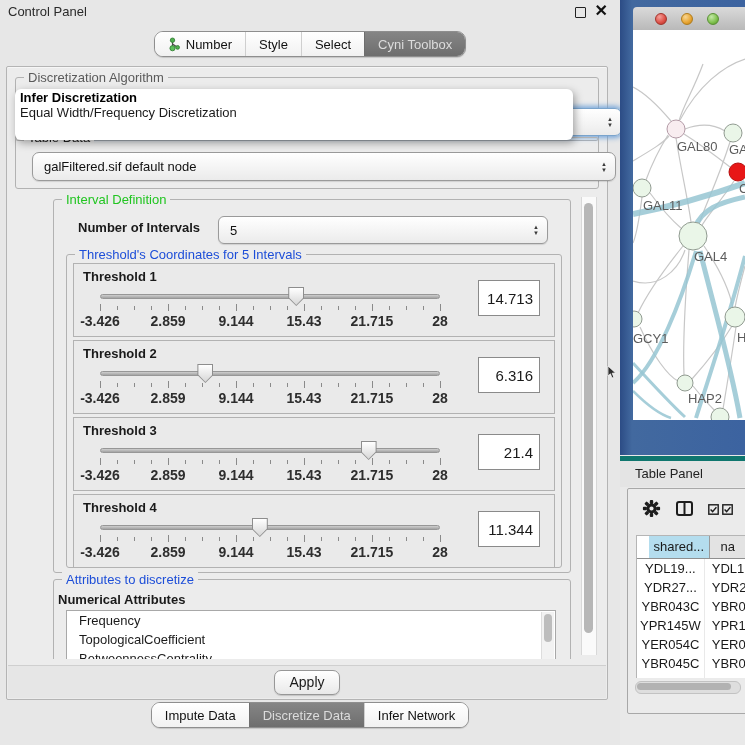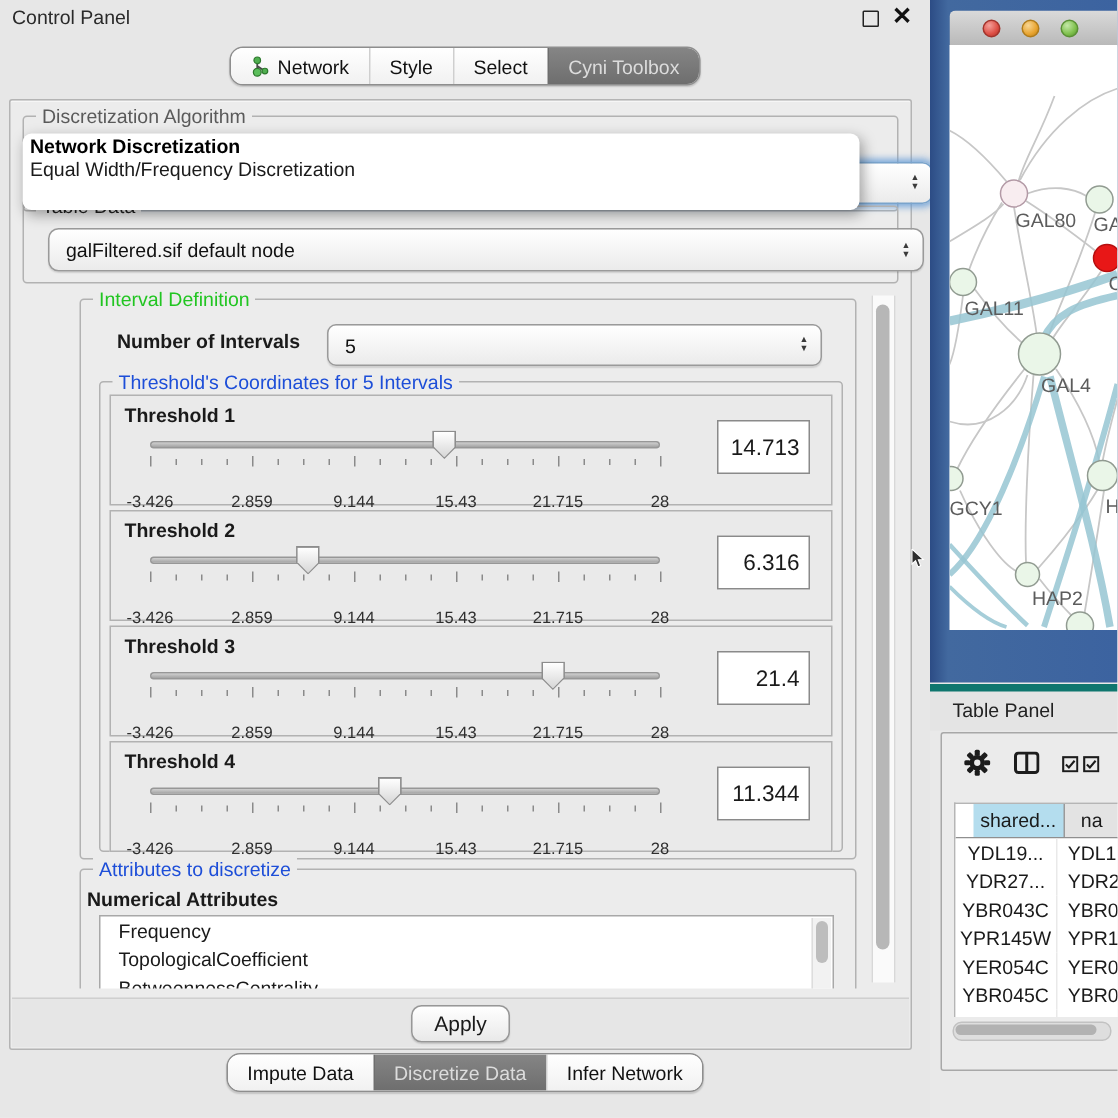--- a/index.html
+++ b/index.html
@@ -59,21 +59,21 @@
   .threshold-panel{position:relative;width:480px;height:72px;margin:0 0 3px 6px;background:#eaeaea;border:1px solid #b2b2b2;}
   .th-label{position:absolute;left:9px;top:5px;font-weight:bold;font-size:13px;}
   .th-slider{position:absolute;left:26px;top:24px;width:340px;height:36px;}
   .th-track{position:absolute;left:0;top:6px;width:100%;height:5px;border-radius:3px;background:linear-gradient(#cfcfcf,#a3a3a3);border:1px solid #979797;box-sizing:border-box;}
   .th-thumb{position:absolute;top:-1px;width:16px;height:19px;clip-path:polygon(0 0,100% 0,100% 58%,50% 100%,0 58%);background:#8d8d8d;}
   .th-thumb-in{position:absolute;inset:1px;clip-path:polygon(0 0,100% 0,100% 58%,50% 100%,0 58%);background:linear-gradient(#ffffff,#d6d6d6);}
   .th-ticks{position:absolute;left:0;top:16px;width:100%;height:8px;}
   .tick{position:absolute;width:1px;background:#8a8a8a;top:2px;height:4px;}
   .tick.major{top:0;height:7px;}
   .th-ticklabels{position:absolute;left:0;top:25px;width:100%;height:12px;}
-  .ticklabel{position:absolute;transform:translateX(-50%);font-size:11px;font-weight:normal;color:#2e2e2e;white-space:nowrap;margin-top:16px;}
+  .ticklabel{position:absolute;transform:translateX(-50%);font-size:14px;font-weight:bold;color:#2e2e2e;white-space:nowrap;}
   .th-value{position:absolute;right:14px;top:16px;width:62px;height:36px;background:#ffffff;border:1px solid #8a8a8a;font-size:15px;text-align:right;line-height:36px;padding-right:6px;box-sizing:border-box;}
 
   
   #attributes-group{left:38px;top:388px;width:516px;height:92px;}
   .attr-title{position:absolute;left:4px;top:12px;font-weight:bold;font-size:13px;}
   #attr-list{position:absolute;left:12px;top:30px;width:488px;height:70px;background:#ffffff;border:1px solid #a8a8a8;overflow:hidden;}
   .attr-item{height:19px;line-height:19px;padding-left:12px;font-size:13px;cursor:pointer;}
   #attr-vscroll{position:absolute;right:1px;top:1px;width:12px;height:68px;background:#f2f2f2;border-left:1px solid #ddd;}
   #attr-vscroll .thumb{position:absolute;left:2px;top:2px;width:8px;height:28px;border-radius:4px;background:#bdbdbd;}
 
@@ -133,21 +133,21 @@
       <div class="tabbar" id="top-tabbar">
           <div class="tab">
             <span class="ticon">
               <svg width="13" height="15" viewBox="0 0 13 15">
                 <path d="M4.5,4 L4.5,11 M4.5,7 L9,10" stroke="#4a4a4a" stroke-width="1.2" fill="none"></path>
                 <circle cx="4.5" cy="3.2" r="2.2" fill="#4faf4f" stroke="#2f7a2f" stroke-width="0.8"></circle>
                 <circle cx="4.5" cy="11.2" r="2.6" fill="#5cbf5c" stroke="#2f7a2f" stroke-width="0.8"></circle>
                 <circle cx="9.6" cy="10.4" r="1.9" fill="#4faf4f" stroke="#2f7a2f" stroke-width="0.8"></circle>
               </svg>
             </span>
-            <span>Network</span>
+            <span>Number</span>
           </div>
           <div class="tab">
             <span>Style</span>
           </div>
           <div class="tab">
             <span>Select</span>
           </div>
           <div class="tab selected">
             <span>Cyni Toolbox</span>
           </div>
@@ -157,21 +157,21 @@
     <div id="outer-panel">
 
       <div class="groupbox" id="algo-group" style="left:8px;top:10px;width:582px;height:62px;">
         <span class="gb-label lbl-gray">Discretization Algorithm</span>
         <div class="combo" id="algo-combo">
           <span class="stepper">▲<br>▼</span>
         </div>
       </div>
 
       <div id="algo-popup">
-        <div class="popup-row popup-opt-bold">Network Discretization</div>
+        <div class="popup-row popup-opt-bold">Infer Discretization</div>
         <div class="popup-row">Equal Width/Frequency Discretization</div>
       </div>
 
       <div class="groupbox" style="left:8px;top:70px;width:582px;height:50px;">
         <span class="gb-label" style="color:#222;">Table Data</span>
         <div class="combo" style="left:16px;top:14px;width:560px;height:27px;">
           <span>galFiltered.sif default node</span>
           <span class="stepper">▲<br>▼</span>
         </div>
       </div>

